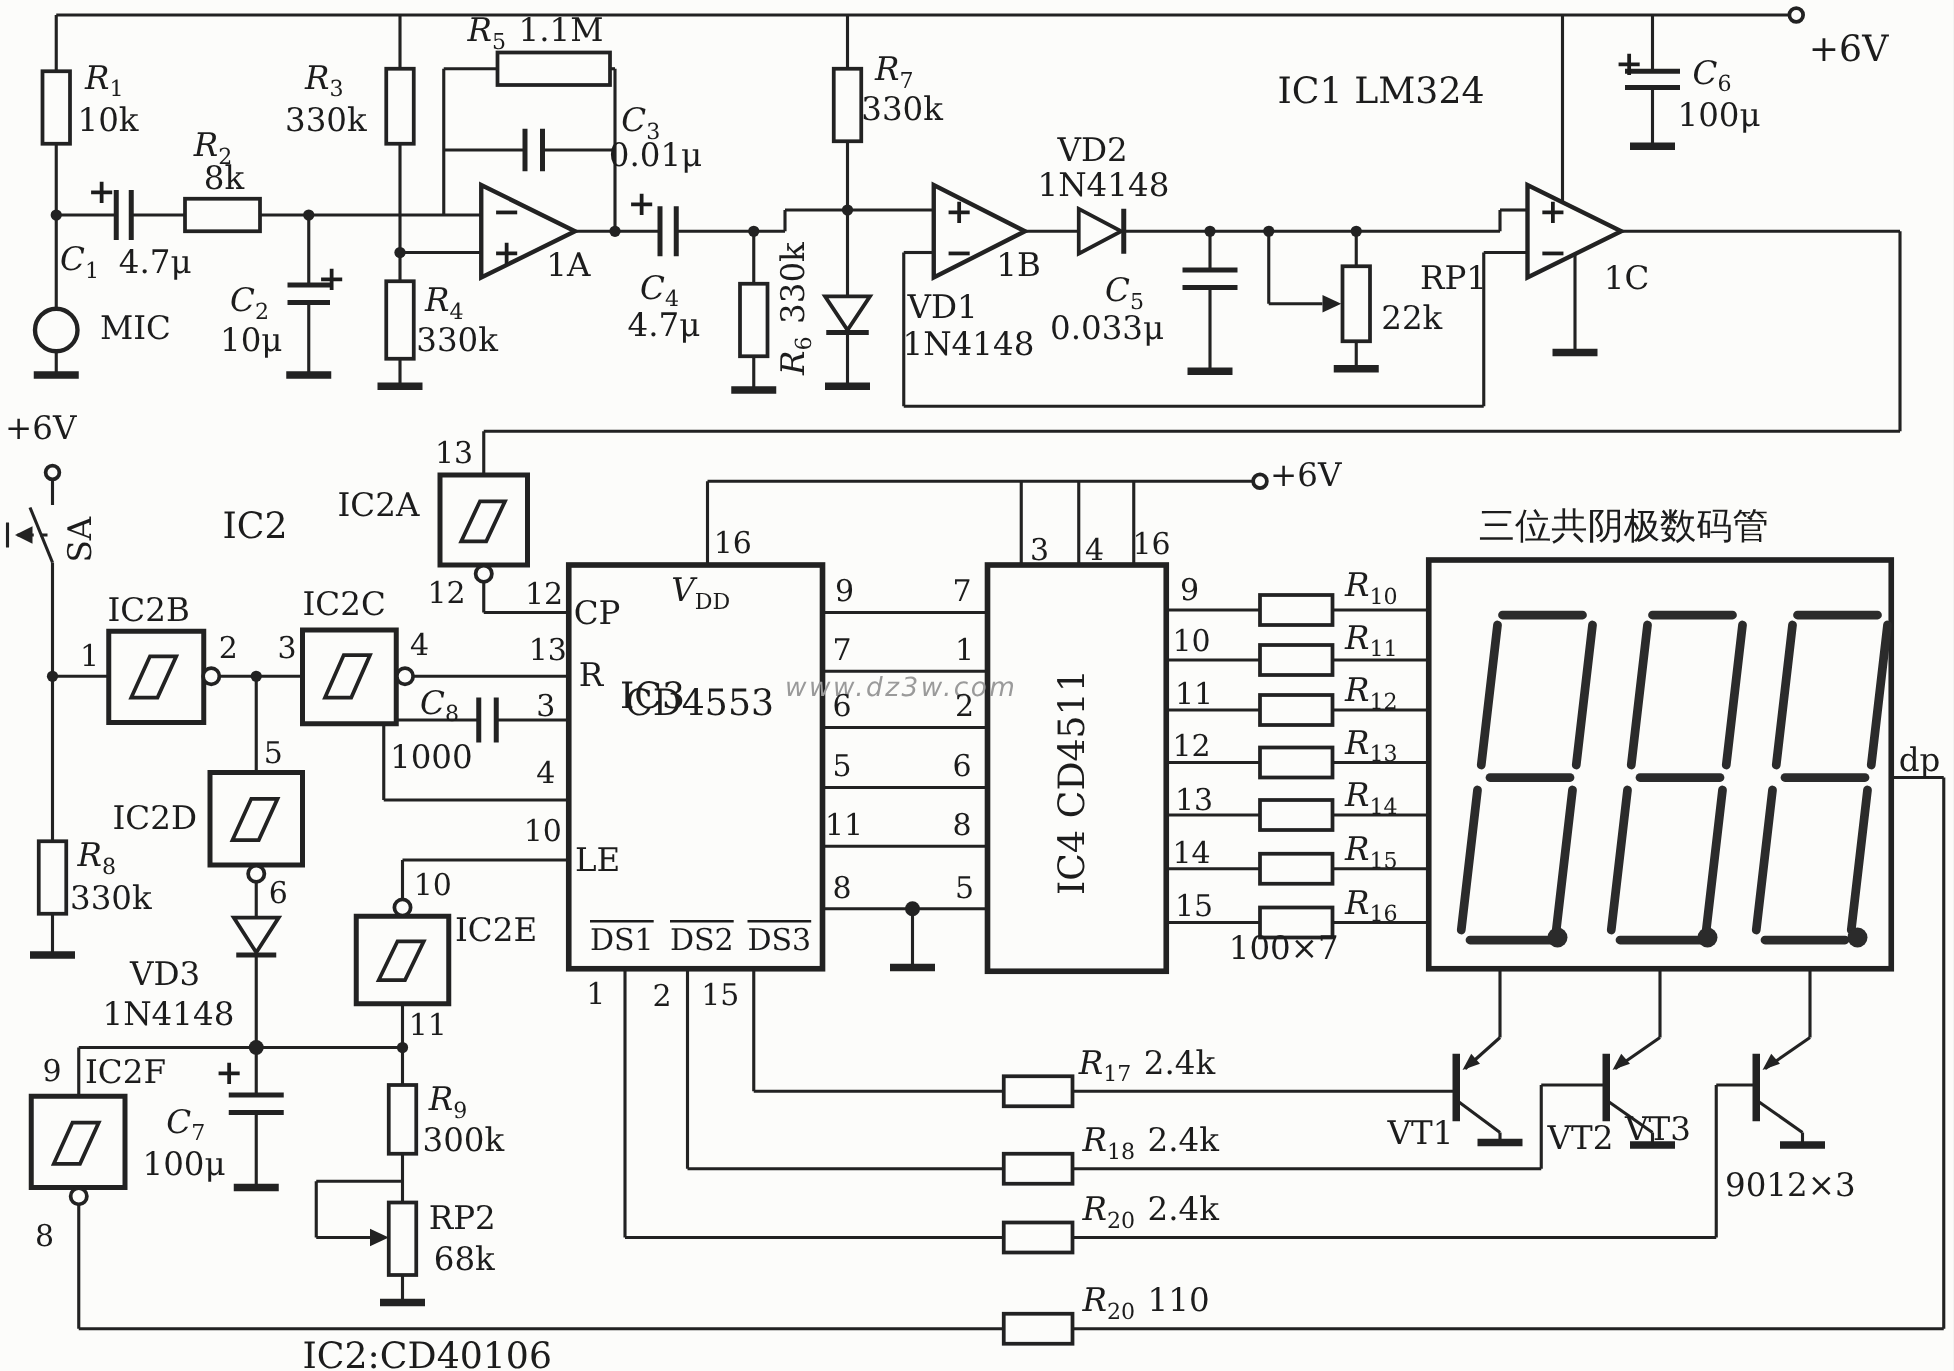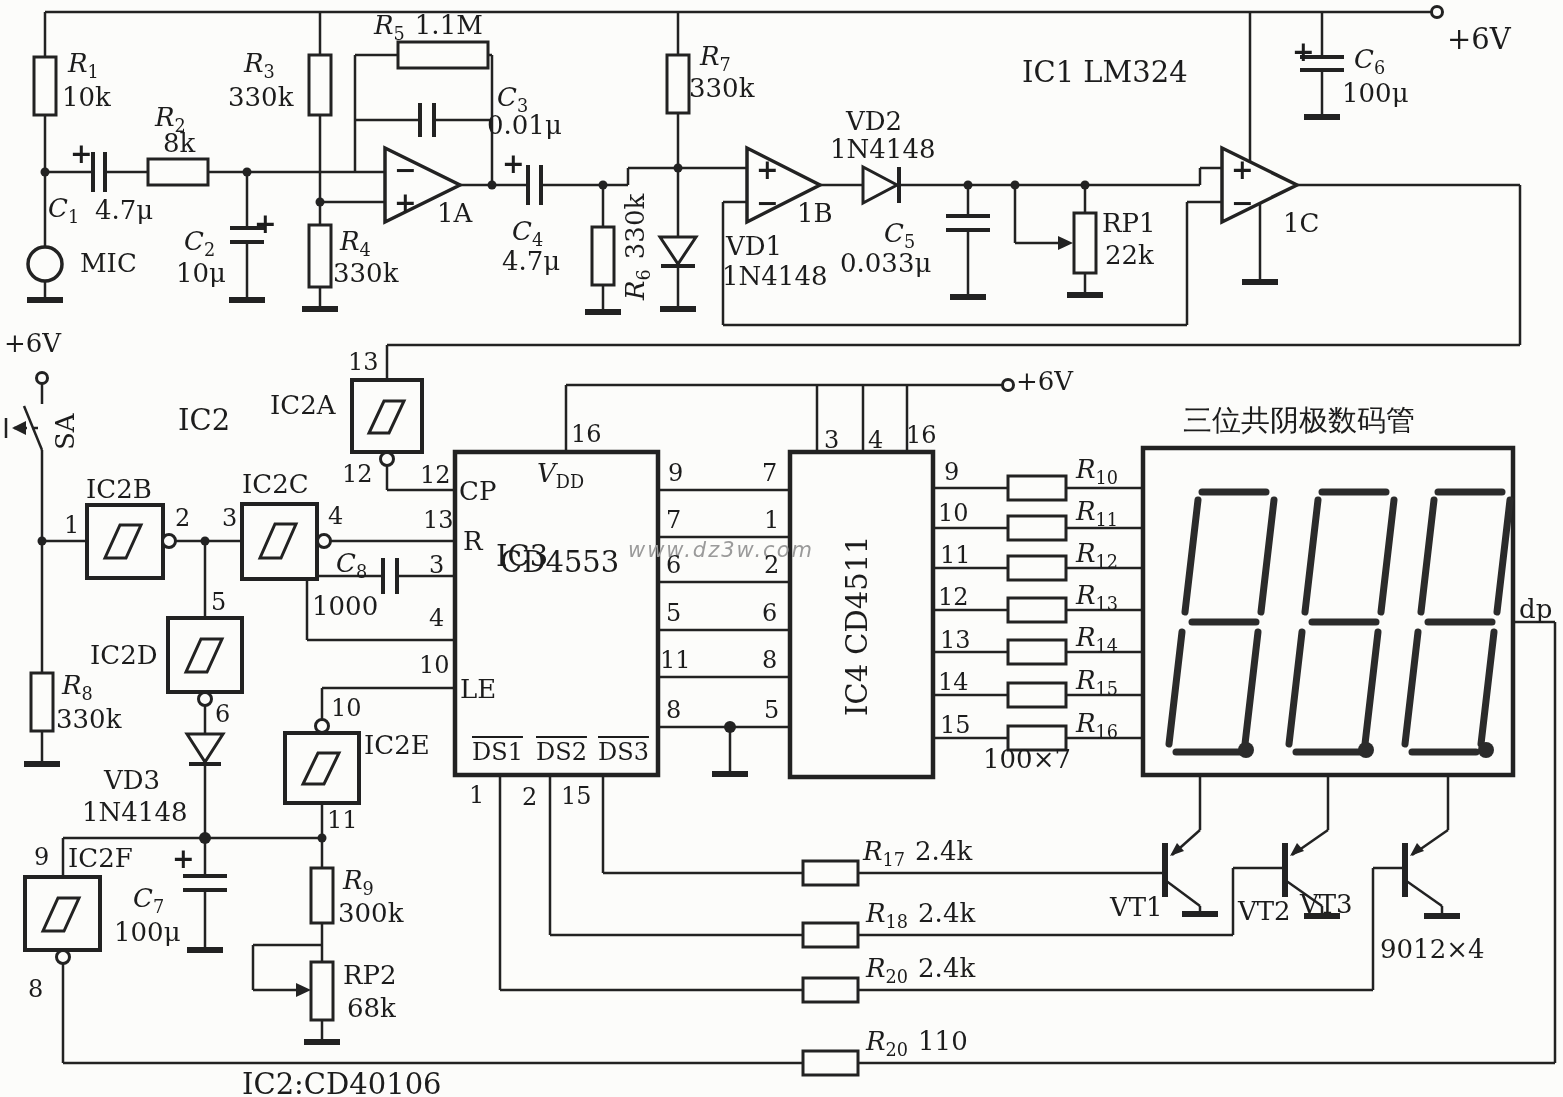--- a/index.html
+++ b/index.html
@@ -374,21 +374,21 @@
 <span class="lbl" style="left:689px;top:75px">330k</span>
 <span class="lbl" style="left:726px;top:233px">VD1</span>
 <span class="lbl" style="left:722px;top:263px">1N4148</span>
 <span class="lbl sign" style="left:756px;top:156px">+</span>
 <span class="lbl sign" style="left:756px;top:189px">−</span>
 <span class="lbl" style="left:797px;top:200px">1B</span>
 <span class="lbl" style="left:846px;top:108px">VD2</span>
 <span class="lbl" style="left:830px;top:136px">1N4148</span>
 <span class="lbl" style="left:884px;top:220px"><span class="it">C</span><sub>5</sub></span>
 <span class="lbl" style="left:840px;top:250px">0.033μ</span>
-<span class="lbl" style="left:1102px;top:210px">RP1</span>
+<span class="lbl" style="left:1136px;top:210px">RP1</span>
 <span class="lbl" style="left:1105px;top:242px">22k</span>
 <span class="lbl sign" style="left:1231px;top:156px">+</span>
 <span class="lbl sign" style="left:1231px;top:189px">−</span>
 <span class="lbl" style="left:1283px;top:210px">1C</span>
 <span class="lbl sign" style="left:1292px;top:38px">+</span>
 <span class="lbl" style="left:1354px;top:46px"><span class="it">C</span><sub>6</sub></span>
 <span class="lbl" style="left:1342px;top:80px">100μ</span>
 <span class="lbl wm" style="left:628px;top:538px">www.dz3w.com</span>
 
 <span class="lbl" style="left:4px;top:330px">+6V</span>
@@ -482,15 +482,15 @@
 <span class="lbl big" style="left:1183px;top:406px">三位共阴极数码管</span>
 <span class="lbl" style="left:1519px;top:596px">dp</span>
 
 <span class="lbl" style="left:863px;top:838px"><span class="it">R</span><sub>17</sub><span class="val">2.4k</span></span>
 <span class="lbl" style="left:866px;top:900px"><span class="it">R</span><sub>18</sub><span class="val">2.4k</span></span>
 <span class="lbl" style="left:866px;top:955px"><span class="it">R</span><sub>20</sub><span class="val">2.4k</span></span>
 <span class="lbl" style="left:866px;top:1028px"><span class="it">R</span><sub>20</sub><span class="val">110</span></span>
 <span class="lbl" style="left:1110px;top:894px">VT1</span>
 <span class="lbl" style="left:1238px;top:898px">VT2</span>
 <span class="lbl" style="left:1300px;top:891px">VT3</span>
-<span class="lbl" style="left:1380px;top:936px">9012×4</span>
+<span class="lbl" style="left:1380px;top:936px">9012×3</span>
 
 </div>
 
 </body></html>

